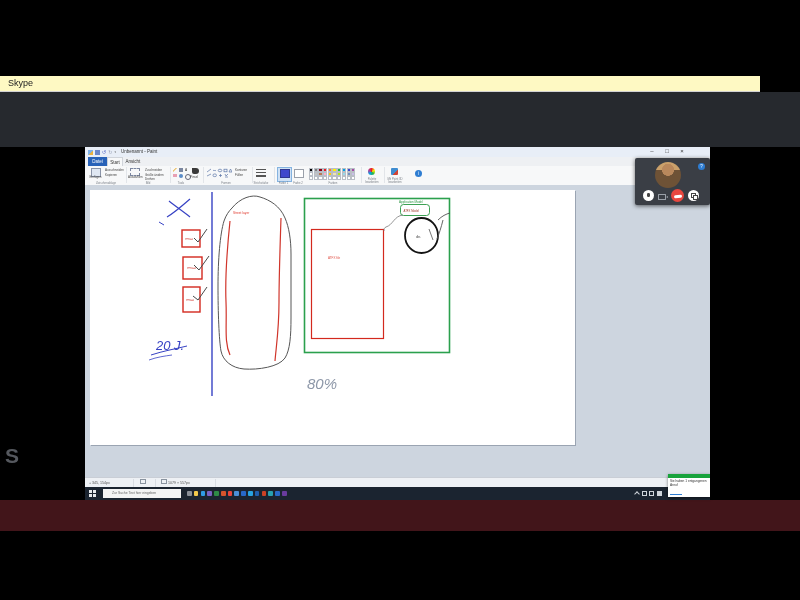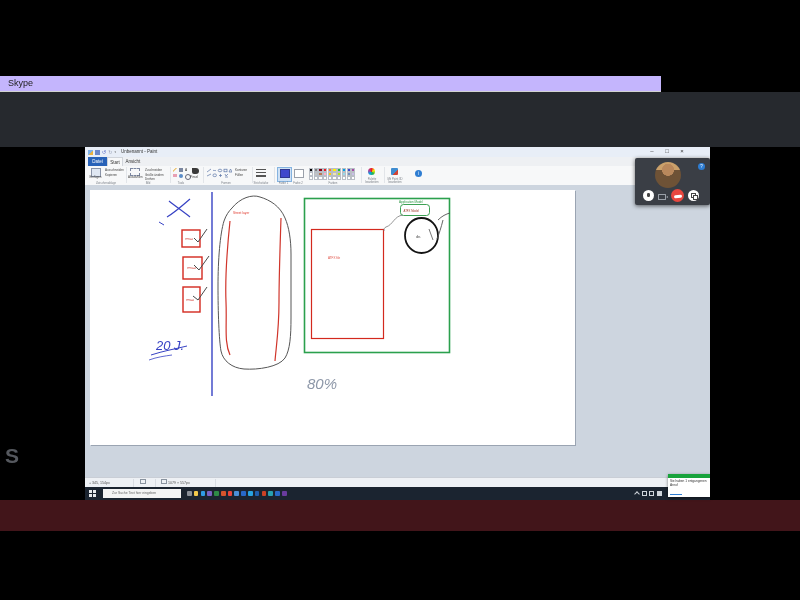--- a/index.html
+++ b/index.html
@@ -1,21 +1,21 @@
 <!DOCTYPE html>
 <html><head>
 <meta charset="utf-8">
 <style>
   html,body{margin:0;padding:0;background:#000;}
   body{width:800px;height:600px;overflow:hidden;font-family:"Liberation Sans",sans-serif;-webkit-font-smoothing:antialiased;}
   .abs{position:absolute;}
   #screen{position:relative;width:800px;height:600px;background:#000;}
 
   
-  #skype-titlebar{left:0;top:76px;width:648px;height:15px;background:#c4b5fd;border-bottom:1px solid #d2d2d2;padding-left:13px;}
+  #skype-titlebar{left:0;top:76px;width:760px;height:15px;background:#fef9c3;border-bottom:1px solid #d2d2d2;}
   #skype-titlebar .t{position:absolute;left:8px;top:2px;font-size:9px;color:#222;}
   #topband{left:0;top:92px;width:800px;height:55px;background:#26292e;}
   .avatar{position:absolute;border-radius:50%;}
   #av1{left:713px;top:105px;width:31px;height:31px;background:
     linear-gradient(180deg,#2e2825 0 26%,rgba(0,0,0,0) 30%),
     radial-gradient(circle at 50% 42%,#c99d7d 0 52%,#8a6a52 66%,#463a34 80%);}
   #av1 .badge{position:absolute;right:-3px;bottom:-2px;width:12px;height:12px;border-radius:50%;background:#fff;}
   #av1 .badge i{position:absolute;left:3px;top:3px;width:4px;height:4px;border:1px solid #777;background:#fff;}
   #av1 .badge i+i{left:5px;top:5px;}
   #av2{left:757px;top:105px;width:32px;height:32px;background:

